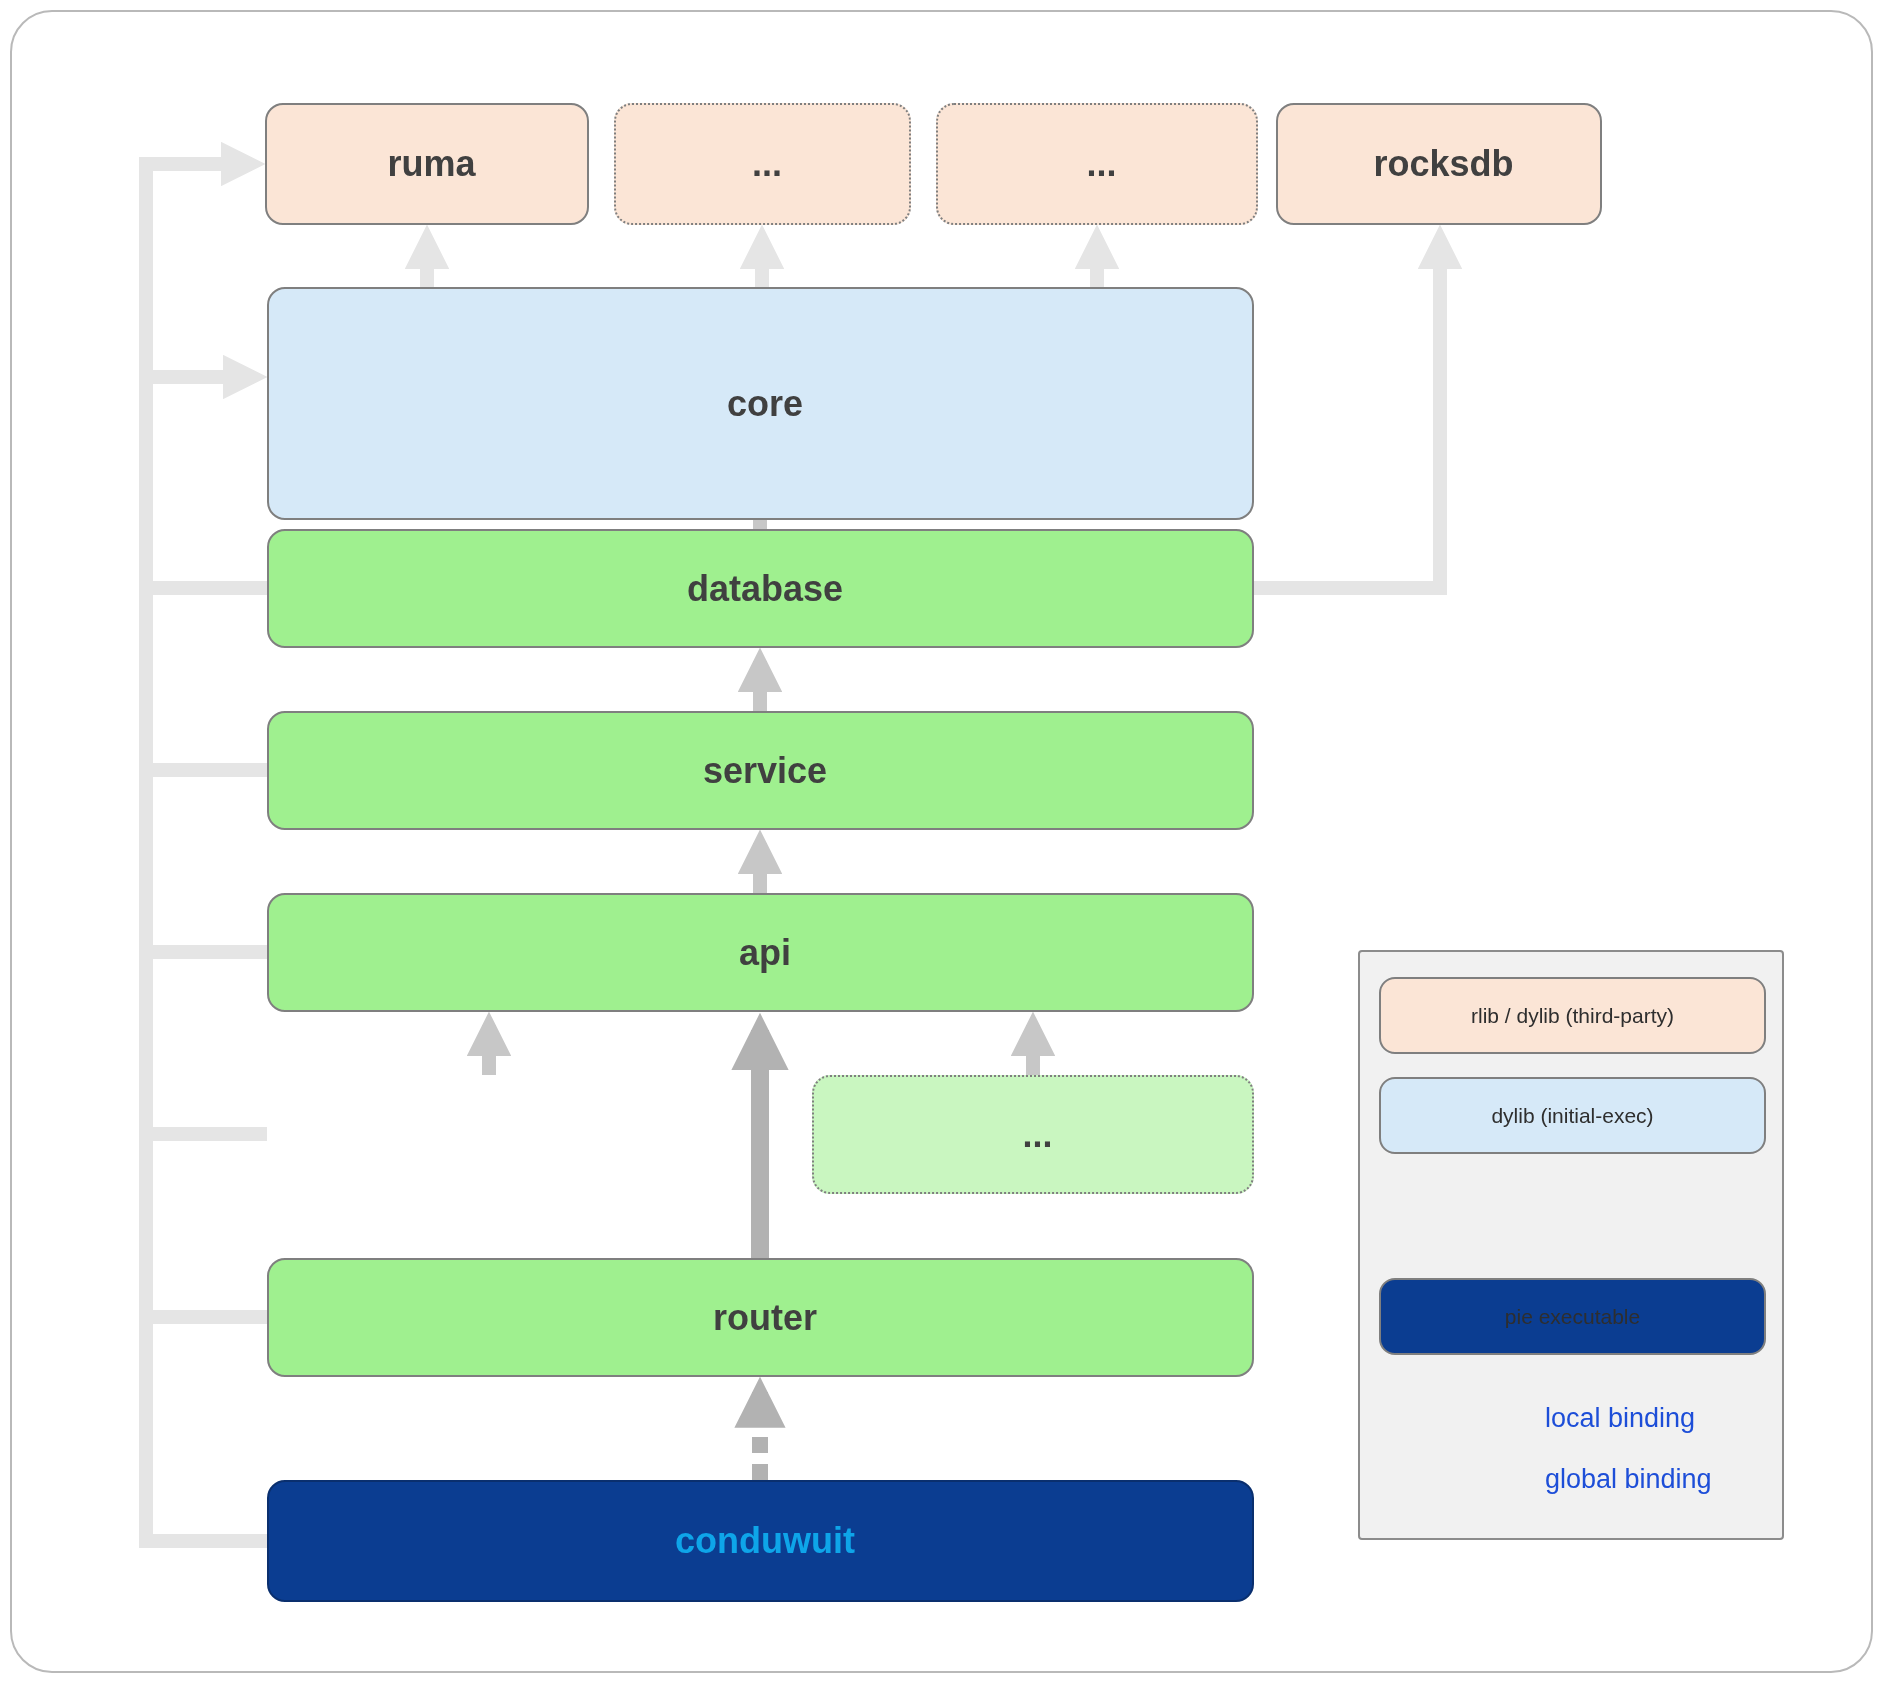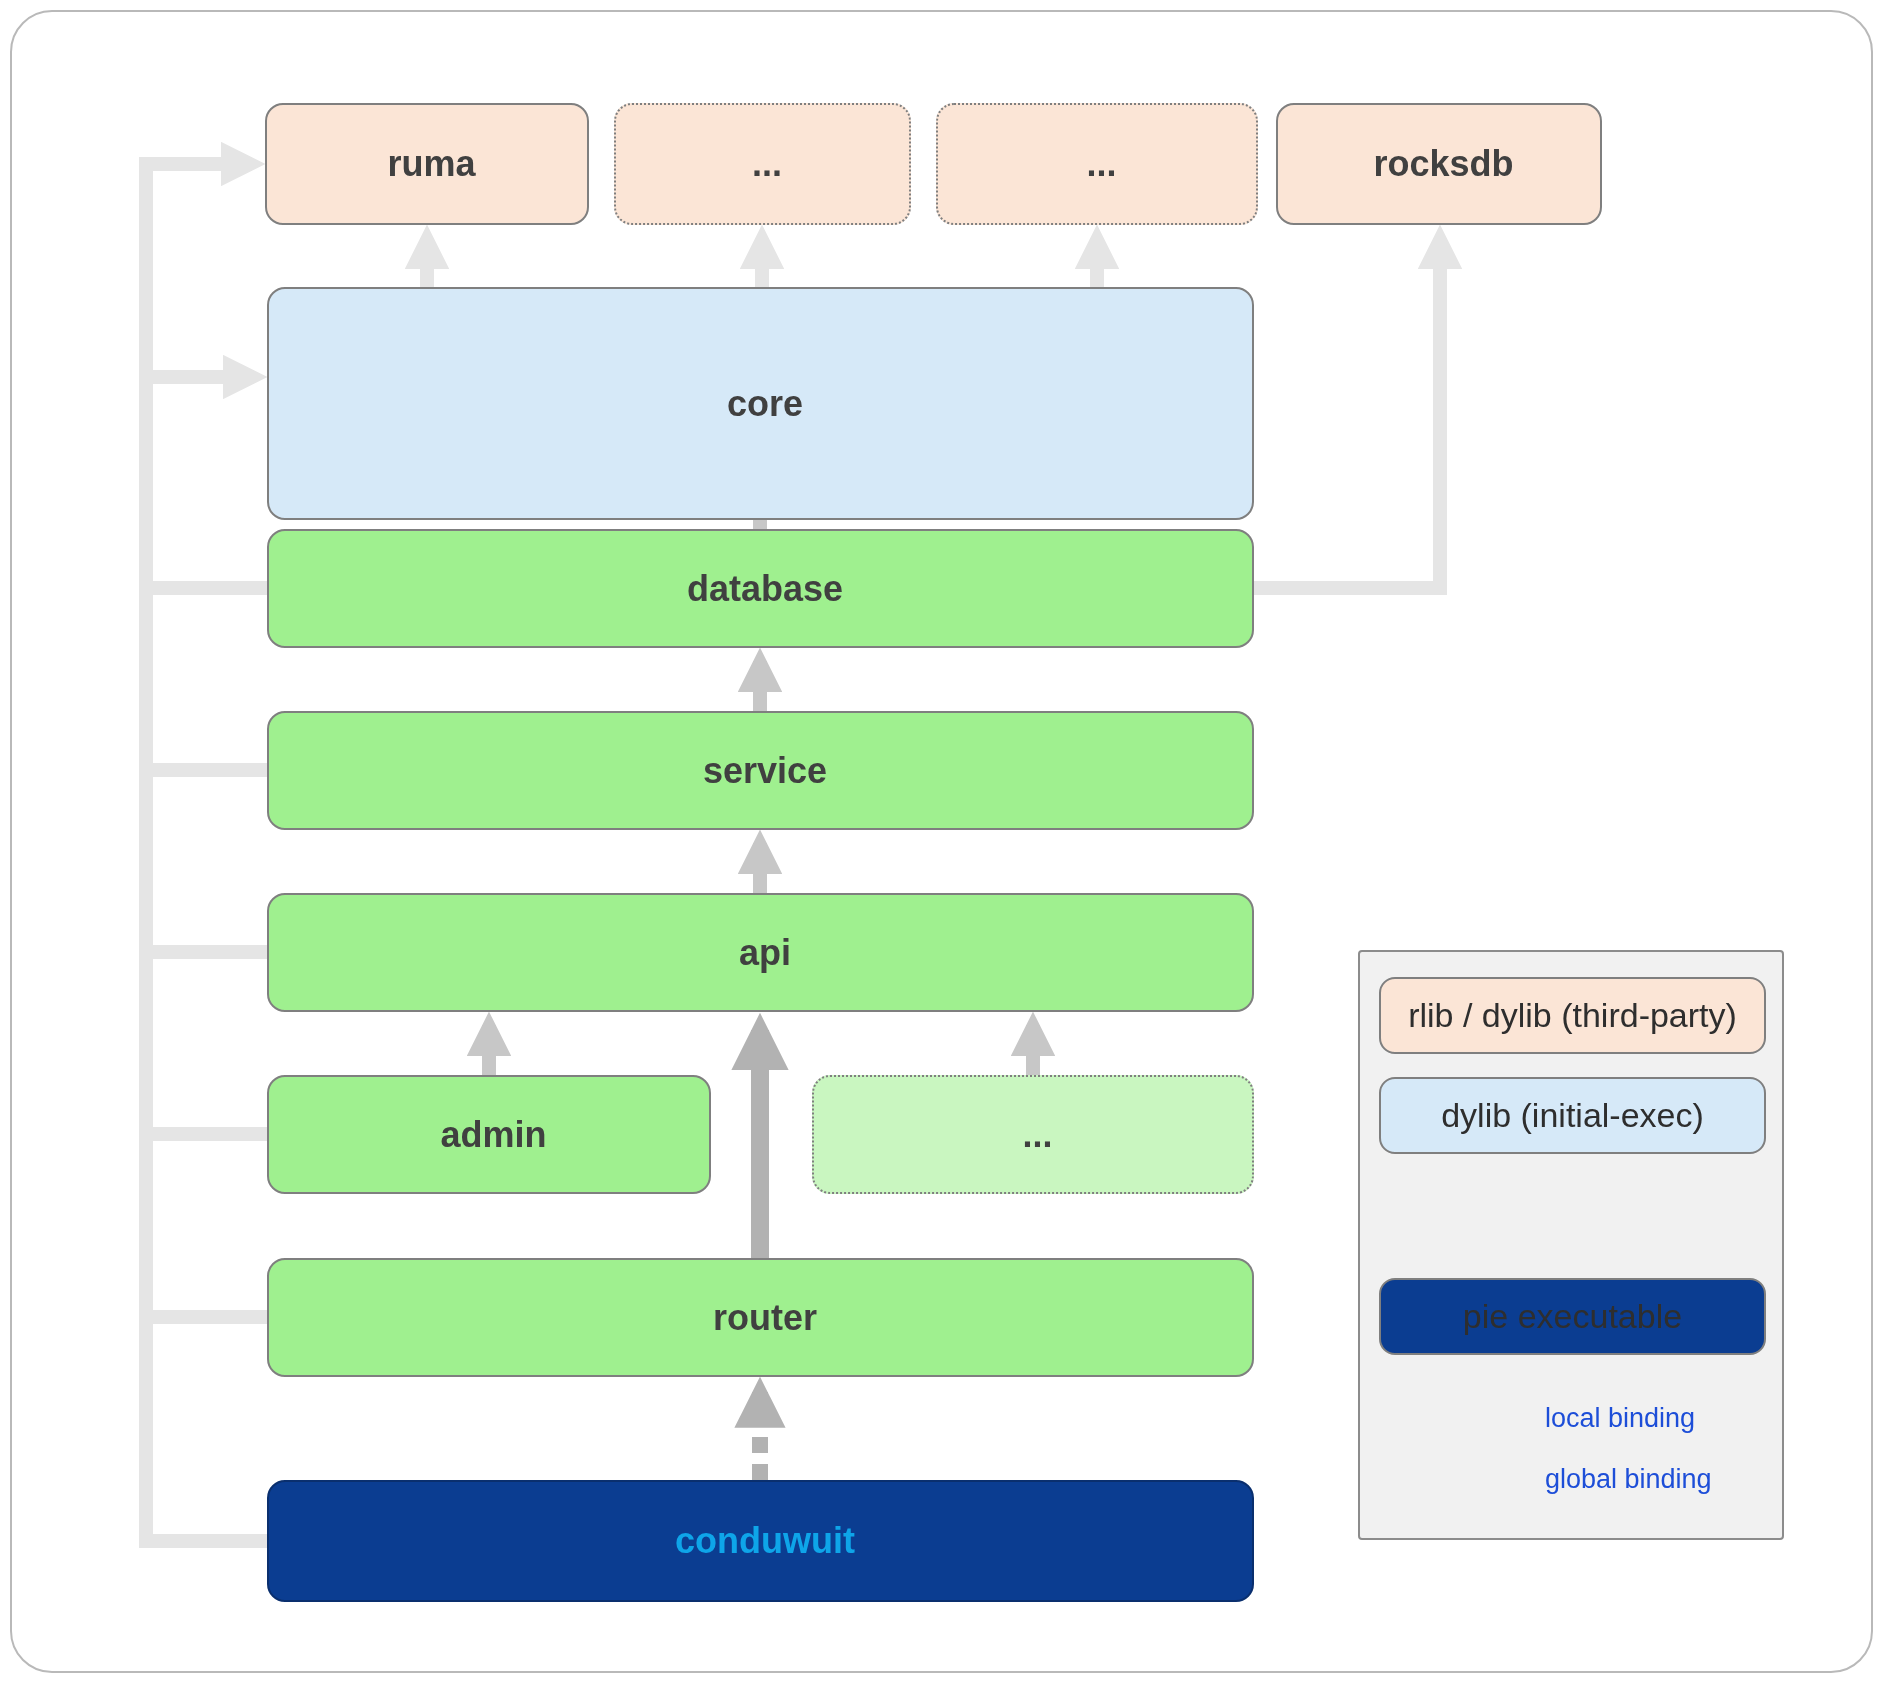--- a/index.html
+++ b/index.html
@@ -63,21 +63,21 @@
   }
   .legend-box {
     position: absolute;
     left: 19px;
     width: 387px; height: 77px;
     display: flex;
     align-items: center;
     justify-content: center;
     border: 2px solid var(--node-border, #7f7f7f);
     border-radius: 16px;
-    font-size: 34px;
+    font-size: 21px;
     font-weight: 400;
     color: #2e2e2e;
   }
   .legend-label {
     position: absolute;
     z-index: 2;
     width: 230px; height: 38px;
     display: flex;
     align-items: center;
     font-size: 27px;
@@ -133,21 +133,20 @@
 
   <div class="node third-party" style="left:265px;top:103px;width:324px;height:122px">ruma</div>
   <div class="node third-party dotted" style="left:614px;top:103px;width:297px;height:122px">...</div>
   <div class="node third-party dotted" style="left:936px;top:103px;width:322px;height:122px">...</div>
   <div class="node third-party" style="left:1276px;top:103px;width:326px;height:122px">rocksdb</div>
 
   <div class="node initial-exec" style="left:267px;top:287px;width:987px;height:233px">core</div>
   <div class="node global-dynamic" style="left:267px;top:529px;width:987px;height:119px">database</div>
   <div class="node global-dynamic" style="left:267px;top:711px;width:987px;height:119px">service</div>
   <div class="node global-dynamic" style="left:267px;top:893px;width:987px;height:119px">api</div>
-  <div class="node global-dynamic" style="left:267px;top:1075px;width:444px;height:119px">admin</div>
   <div class="node global-dynamic-alt dotted" style="left:812px;top:1075px;width:442px;height:119px">...</div>
   <div class="node global-dynamic" style="left:267px;top:1258px;width:987px;height:119px">router</div>
   <div class="node pie" style="left:267px;top:1480px;width:987px;height:122px">conduwuit</div>
 
   <div class="legend">
     <div class="legend-box third-party" style="top:25px">rlib / dylib (third-party)</div>
     <div class="legend-box initial-exec" style="top:125px">dylib (initial-exec)</div>
     <div class="legend-box pie" style="top:326px">pie executable</div>
   </div>
   <div class="legend-label" style="left:1545px;top:1399px">local binding</div>

